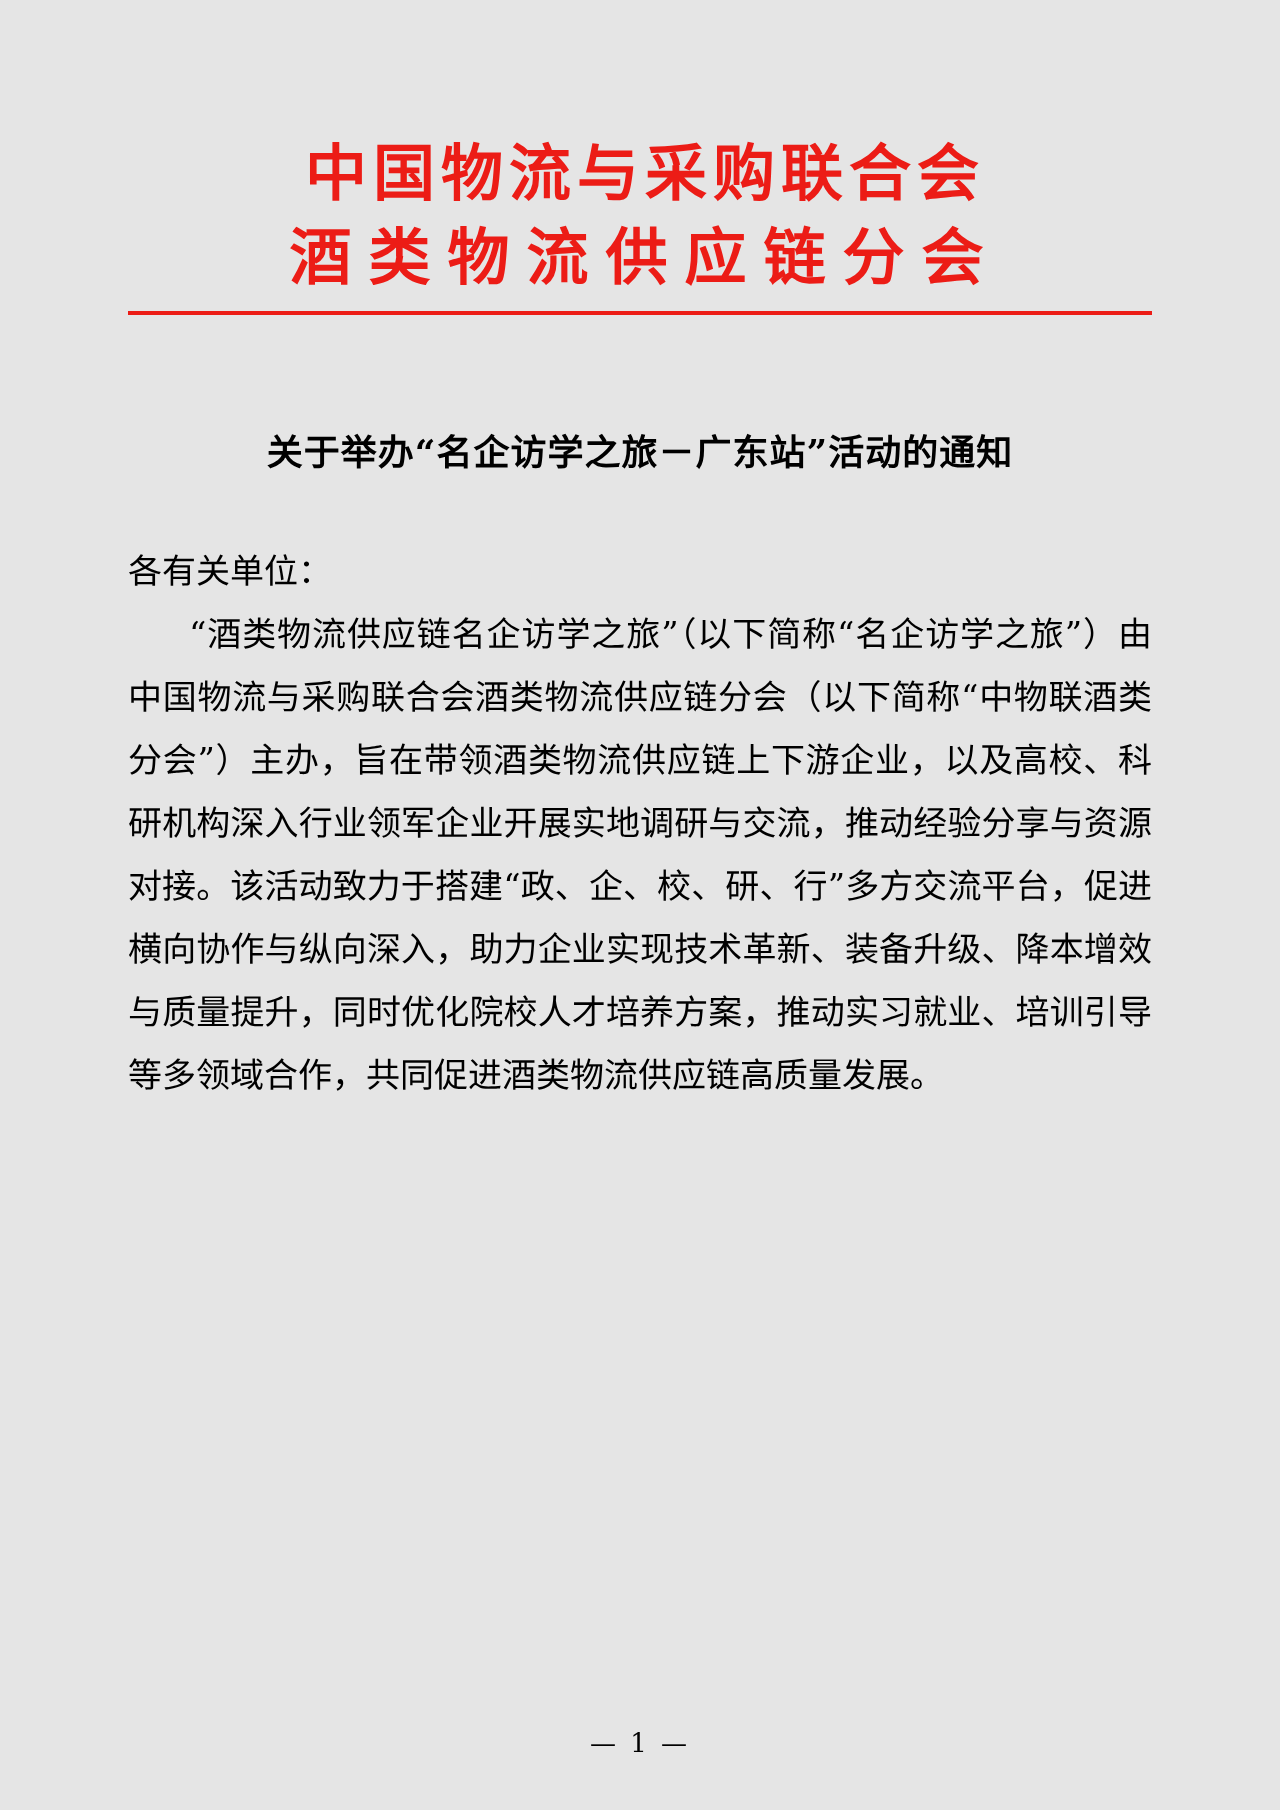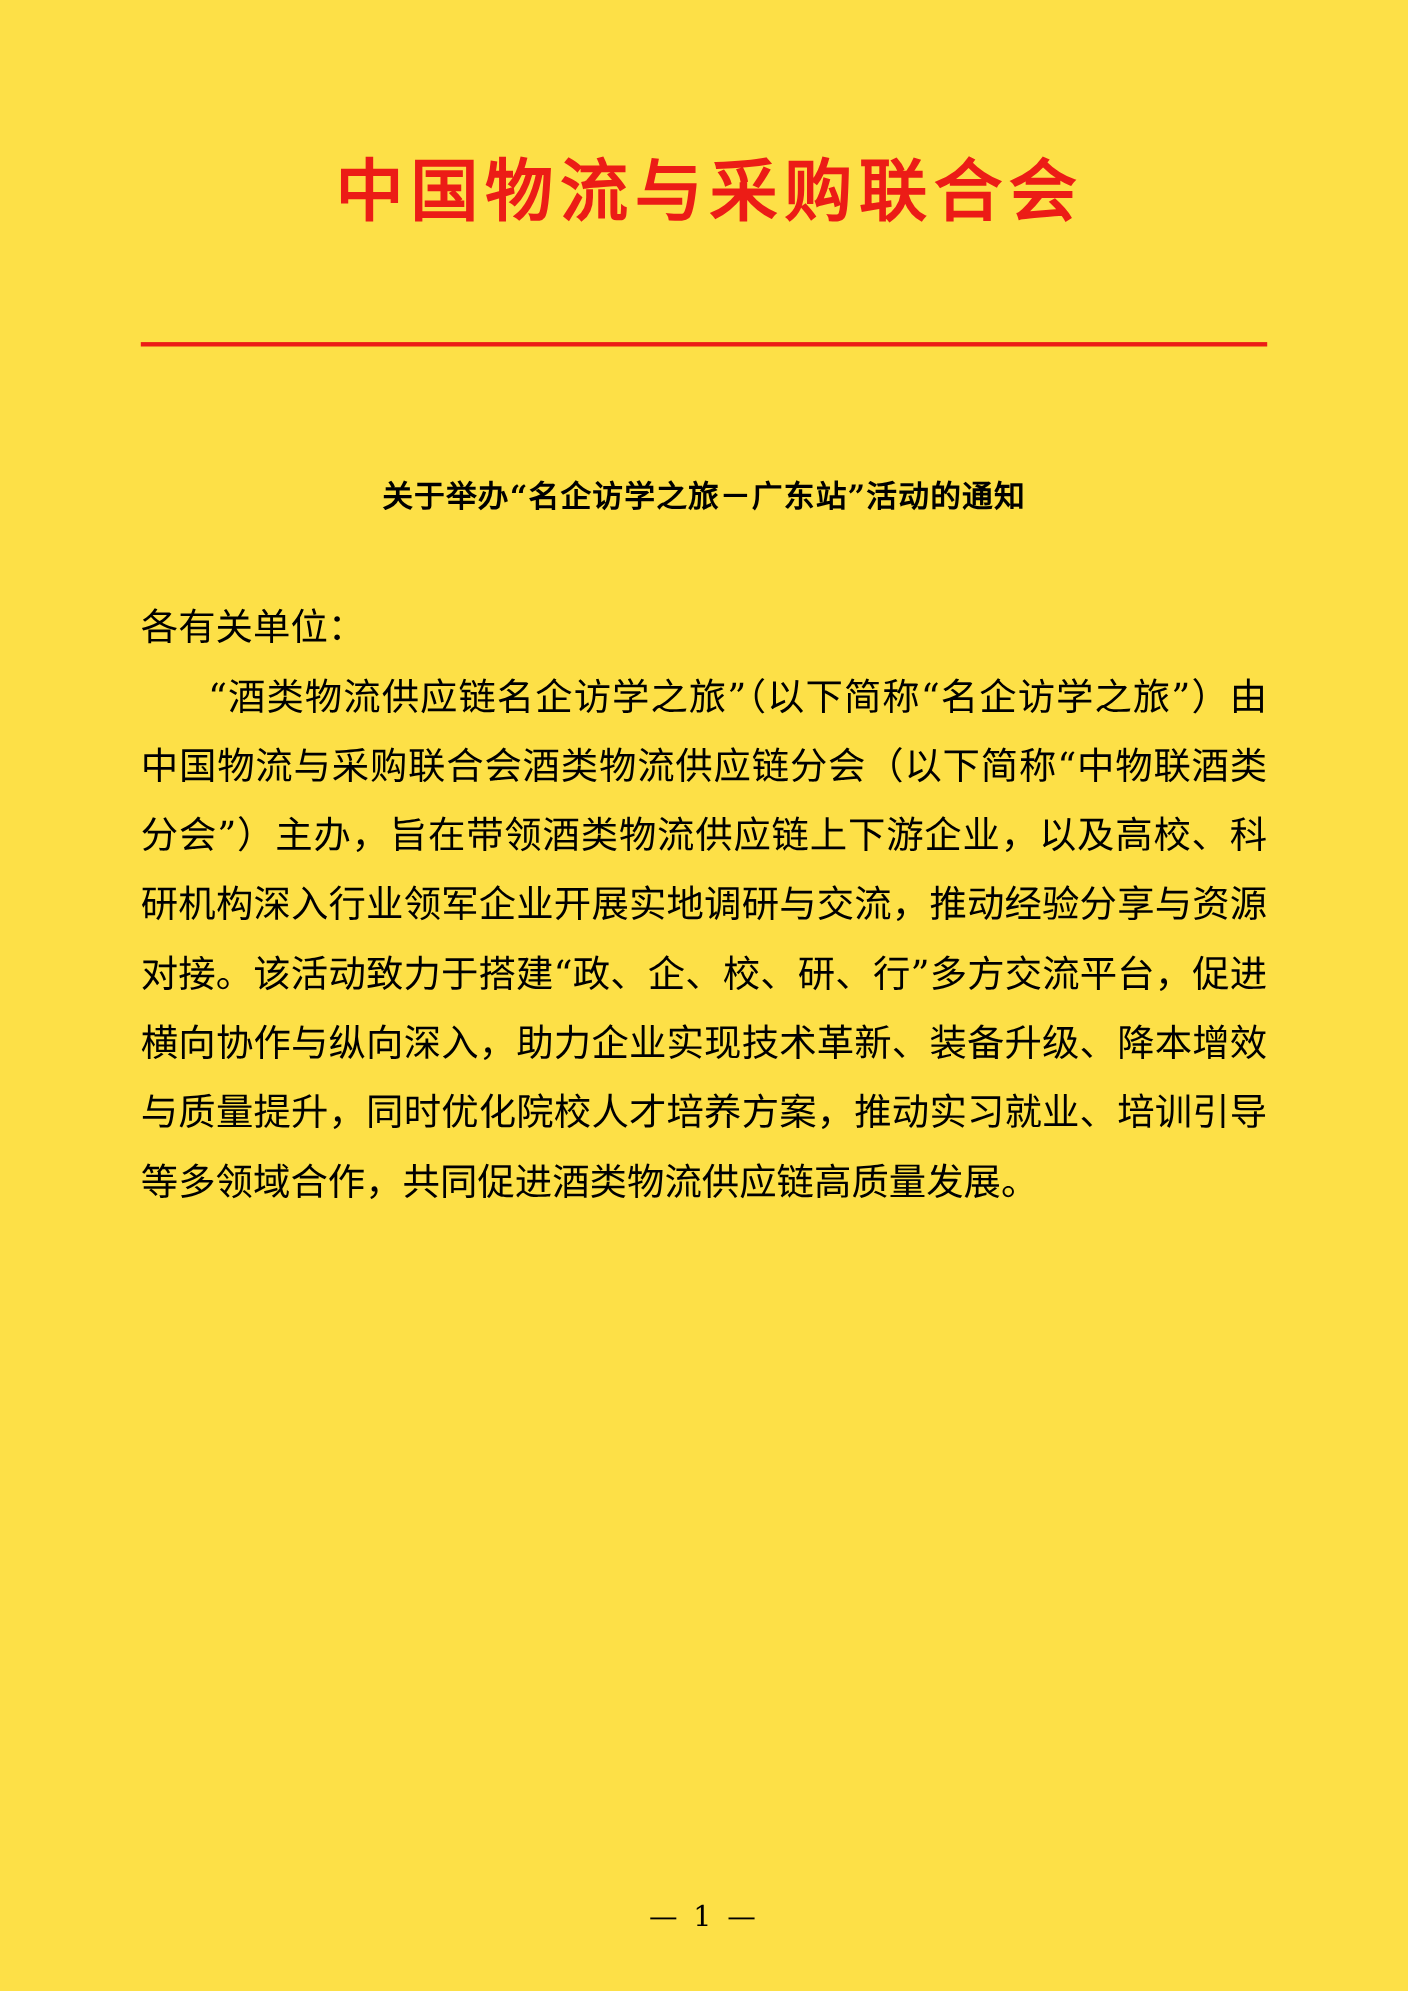--- a/index.html
+++ b/index.html
@@ -11,21 +11,21 @@
   body {
     font-family: "DejaVu Serif", "Liberation Serif", serif;
     color: #000000;
   }
 
   .page {
     position: relative;
     width: 1280px;
     height: 1810px;
     margin: 0 auto;
-    background: #fde047;
+    background: #e5e5e5;
     box-sizing: border-box;
     overflow: hidden;
   }
 
   
   .letterhead {
     position: absolute;
     left: 0;
     right: 0;
     top: 132px;
@@ -55,21 +55,21 @@
 
   
   .doc-title {
     position: absolute;
     left: 128px;
     right: 128px;
     top: 423px;
     text-align: center;
     font-family: "DejaVu Serif", "Liberation Serif", serif;
     font-weight: 700;
-    font-size: 28px;
+    font-size: 36px;
     line-height: 58px;
     letter-spacing: 1px;
     color: #000000;
     white-space: nowrap;
   }
 
   
   .body-block {
     position: absolute;
     left: 128px;
@@ -103,20 +103,21 @@
     letter-spacing: 3px;
   }
 </style>
 </head>
 <body>
 
 <div class="page">
 
   <div class="letterhead">
     <div class="lh-line lh-line-1" style="color: rgb(236, 28, 22);">中国物流与采购联合会</div>
+    <div class="lh-line lh-line-2" style="color: rgb(236, 28, 22);">酒类物流供应链分会</div>
   </div>
 
   <div class="red-rule" style="background: rgb(236, 28, 22);"></div>
 
   <div class="doc-title">关于举办“名企访学之旅－广东站”活动的通知</div>
 
   <div class="body-block">
     <p class="para salutation">各有关单位：</p>
     <p class="para indent">“酒类物流供应链名企访学之旅”（以下简称“名企访学之旅”）由中国物流与采购联合会酒类物流供应链分会（以下简称“中物联酒类分会”）主办，旨在带领酒类物流供应链上下游企业，以及高校、科研机构深入行业领军企业开展实地调研与交流，推动经验分享与资源对接。该活动致力于搭建“政、企、校、研、行”多方交流平台，促进横向协作与纵向深入，助力企业实现技术革新、装备升级、降本增效与质量提升，同时优化院校人才培养方案，推动实习就业、培训引导等多领域合作，共同促进酒类物流供应链高质量发展。</p>
   </div>

